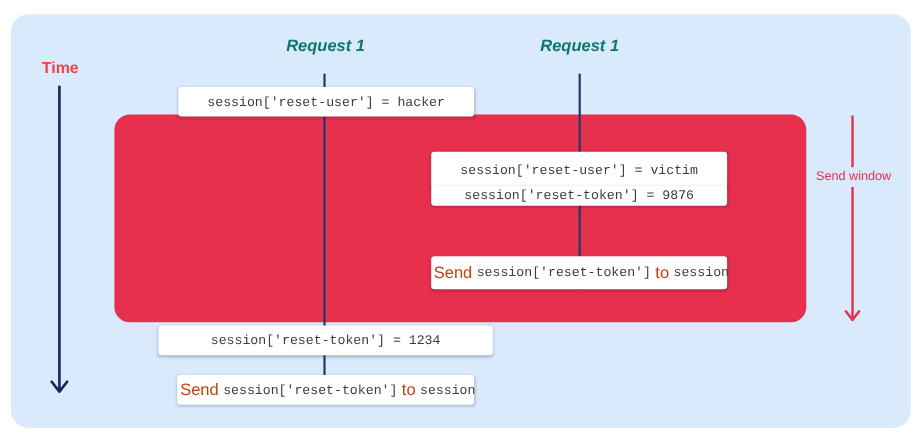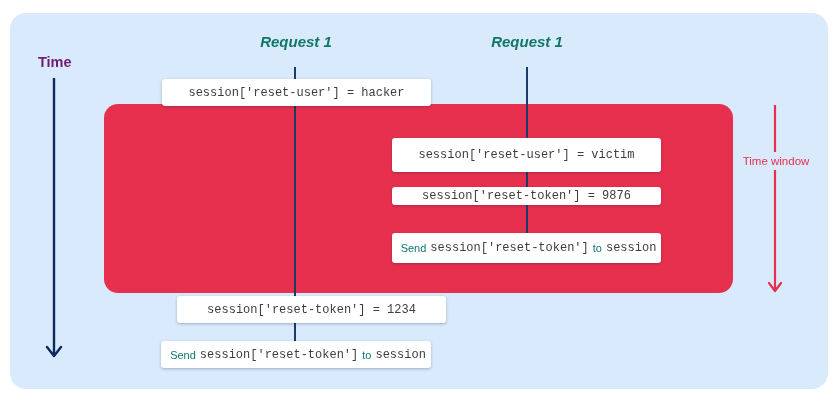--- a/index.html
+++ b/index.html
@@ -1,44 +1,44 @@
 <!DOCTYPE html>
 <html><head>
 <meta charset="utf-8">
 <style>
   html,body{margin:0;padding:0;background:#ffffff;}
   .canvas{position:relative;width:838px;height:407px;background:#ffffff;
           font-family:"Liberation Sans",sans-serif;overflow:hidden;}
   .panel{position:absolute;left:10px;top:13px;width:818px;height:376px;
          background:#d8eafb;border-radius:16px;z-index:0;}
   .time-label{position:absolute;left:38px;top:54px;font-size:14.5px;font-weight:bold;
-              color:#701a75;z-index:2;}
+              color:#ef4444;z-index:2;}
   .lane-label{position:absolute;top:33px;width:170px;text-align:center;font-size:15px;
               font-weight:bold;color:#0f766e;z-index:2;font-style:italic;}
   .lane-label.r1{left:211px;}
   .lane-label.r2{left:442px;}
   .lane-line{position:absolute;width:2px;background:#1e3a66;z-index:2;}
   .lane-line.r1{left:294px;top:67px;height:274px;}
   .lane-line.r2{left:526px;top:67px;height:196px;}
   .race-window{position:absolute;left:104px;top:104px;width:629px;height:189px;
                background:#e7304e;border-radius:14px;z-index:1;}
   .arrow-svg{position:absolute;z-index:2;}
   .event-box{position:absolute;background:#ffffff;border-radius:3px;z-index:3;
              box-shadow:0 1px 3px rgba(30,30,60,0.30);
              display:flex;align-items:center;justify-content:center;
              font-family:"Liberation Mono",monospace;font-size:12px;color:#3d3d3d;
              white-space:nowrap;}
-  .event-box .word{font-family:"Liberation Sans",sans-serif;font-size:11px;
-                   color:#0f766e;margin:13px 4px;}
+  .event-box .word{font-family:"Liberation Sans",sans-serif;font-size:15px;
+                   color:#c2410c;margin:13px 4px;}
   .event-box .code{font-family:"Liberation Mono",monospace;text-align:right;}
   .e-hacker-set {left:162px;top:79px; width:269px;height:27px;}
   .e-victim-set {left:392px;top:138px;width:269px;height:34px;}
-  .e-token-9876 {left:392px;top:187px;width:269px;height:18px;}
+  .e-token-9876 {left:392px;top:169px;width:269px;height:18px;}
   .e-send-victim{left:392px;top:233px;width:269px;height:30px;}
-  .e-token-1234 {left:177px;top:296px;width:269px;height:27px;}
+  .e-token-1234 {left:144px;top:296px;width:304px;height:27px;}
   .e-send-hacker{left:161px;top:341px;width:270px;height:27px;}
   .race-label{position:absolute;left:739px;top:152px;width:74px;text-align:center;
               font-size:11.5px;color:#e7304e;background:#d8eafb;padding:3px 0;z-index:3;}
 </style>
 </head>
 <body>
 
 <div class="canvas">
 
   <div class="panel"></div>
@@ -79,15 +79,15 @@
   <div class="event-box e-send-hacker">
     <span class="word">Send</span>
     <span class="code">session['reset-token']</span>
     <span class="word">to</span>
     <span class="code">session</span>
   </div>
 
   <svg class="arrow-svg" style="left:767px;top:105px;" width="16" height="192">
     <path d="M8,0 V186 M2,178 L8,186 L14,178" fill="none" stroke="#e7304e" stroke-width="2.2" stroke-linecap="round" stroke-linejoin="round"></path>
   </svg>
-  <div class="race-label">Time window</div>
+  <div class="race-label">Send window</div>
 
 </div>
 
 </body></html>

